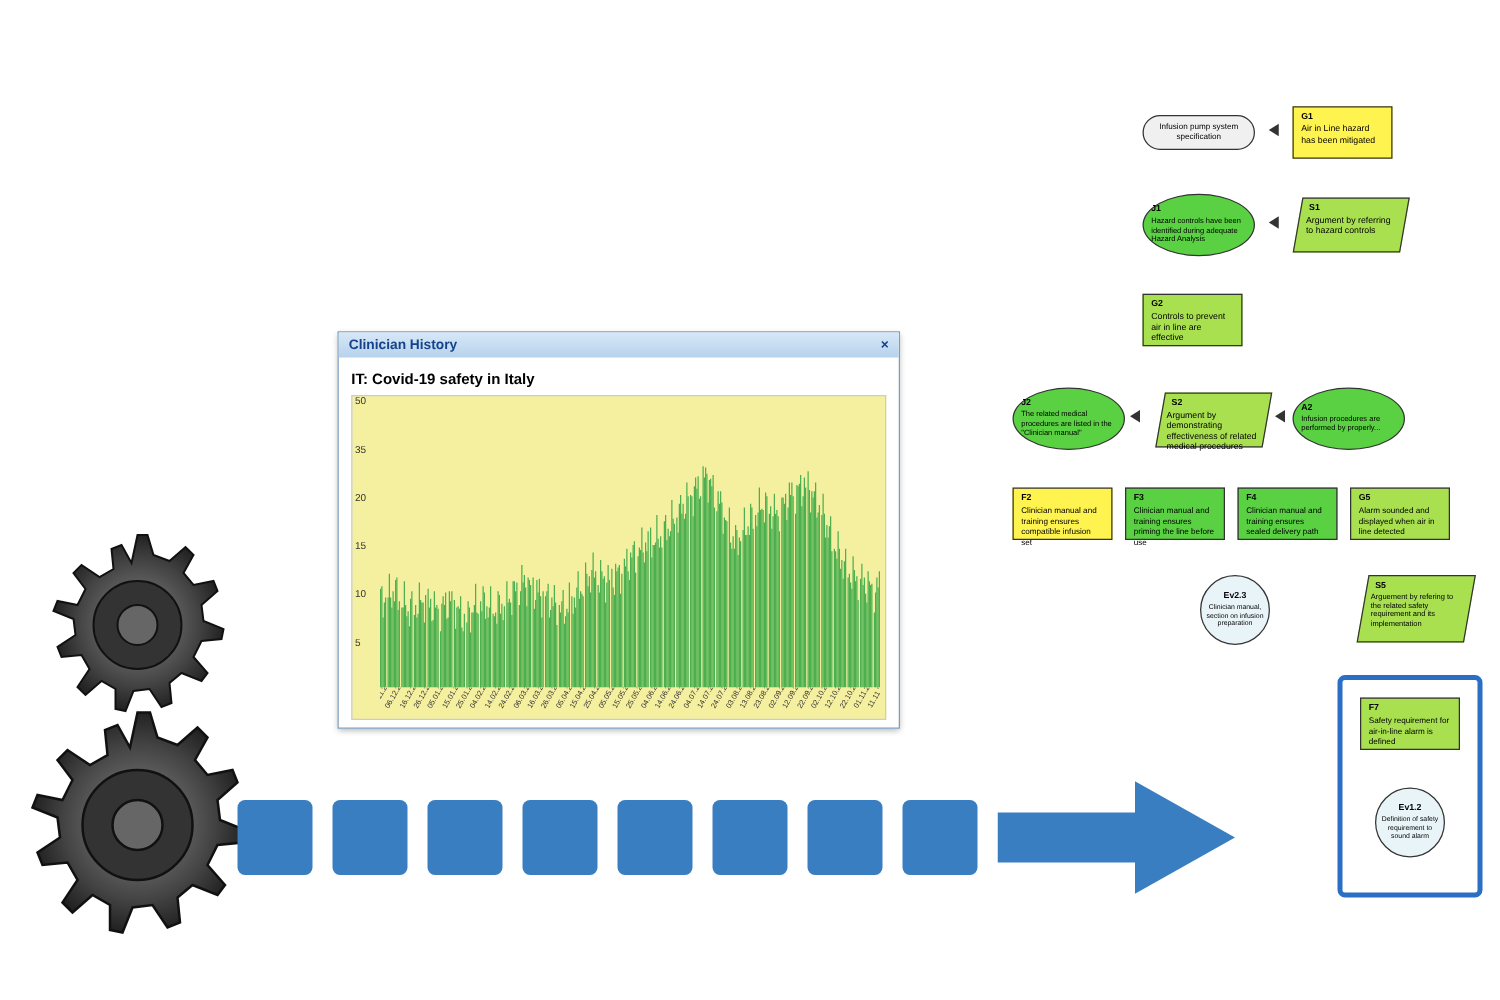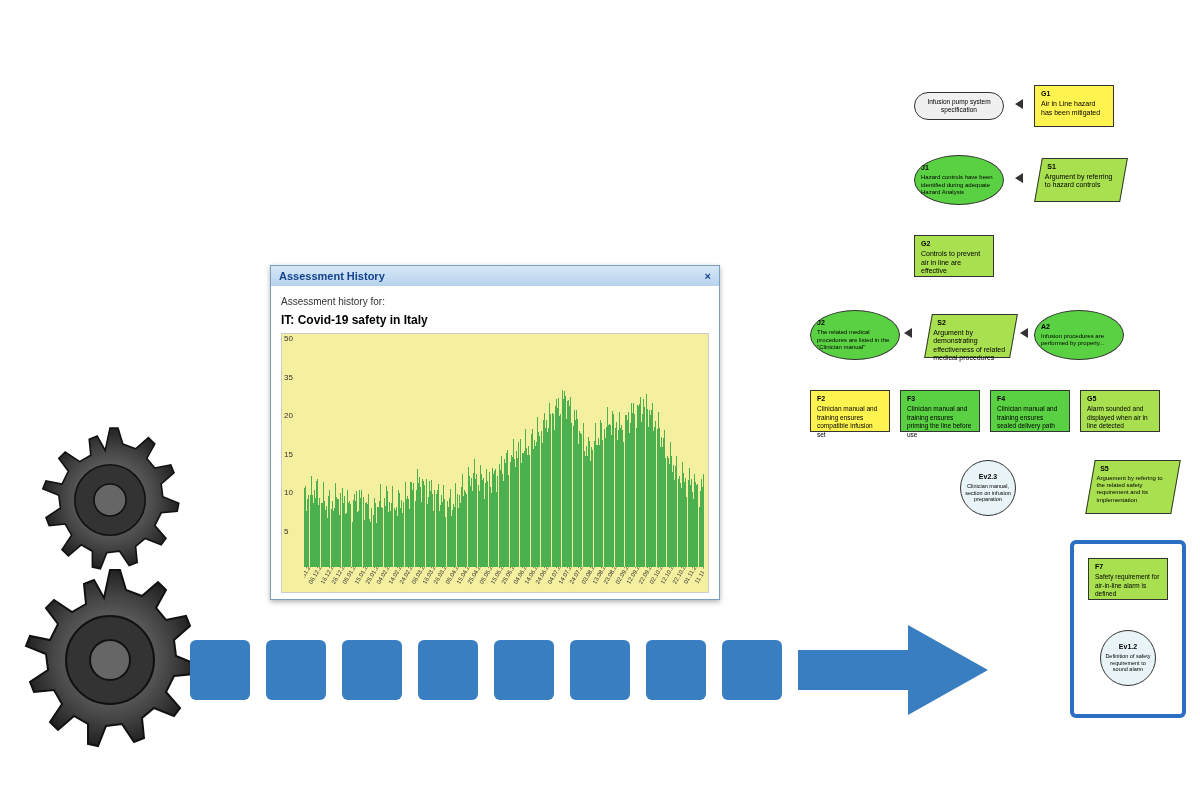--- a/index.html
+++ b/index.html
@@ -73,25 +73,24 @@
     <g fill="url(#gg1)" stroke="#111" stroke-width="1">
       <path d="M50 5 L55 5 L58 15 L66 18 L74 11 L78 15 L73 24 L78 30 L88 28 L90 33 L82 40 L83 48 L93 52 L92 57 L82 58 L78 66 L85 74 L82 78 L72 74 L66 79 L67 89 L62 91 L56 82 L48 83 L44 93 L39 92 L39 82 L32 78 L24 85 L20 81 L26 72 L22 65 L12 66 L10 61 L19 55 L18 47 L8 43 L10 38 L20 40 L24 32 L18 24 L22 20 L31 26 L38 22 L37 12 L42 10 L47 19 Z"></path>
       <circle cx="50" cy="50" r="22" fill="#333"></circle>
       <circle cx="50" cy="50" r="10" fill="#666"></circle>
     </g>
   </svg>
 </div>
 
 <div class="assess-window">
   <div class="assess-title">
-    <span>Assessment History</span>
+    <span>Clinician History</span>
     <span style="cursor:pointer;">×</span>
   </div>
   <div class="assess-body">
-    <div class="assess-sub">Assessment history for:</div>
     <div class="assess-name">IT: Covid-19 safety in Italy</div>
     <div class="chart-area">
       <div class="chart-y" id="chart-y">
           <span style="top: 196.5px;">5</span>
           <span style="top: 158px;">10</span>
           <span style="top: 119.5px;">15</span>
           <span style="top: 81px;">20</span>
           <span style="top: 42.5px;">35</span>
           <span style="top: 4px;">50</span>
         </div>

